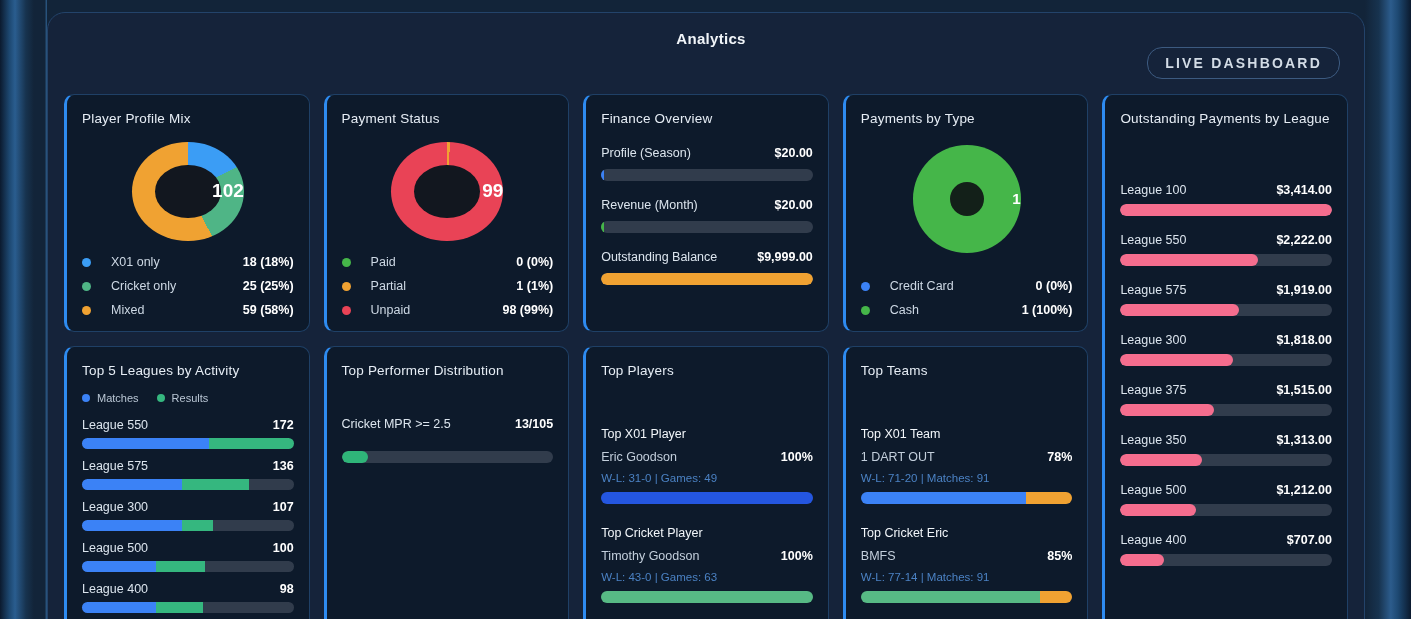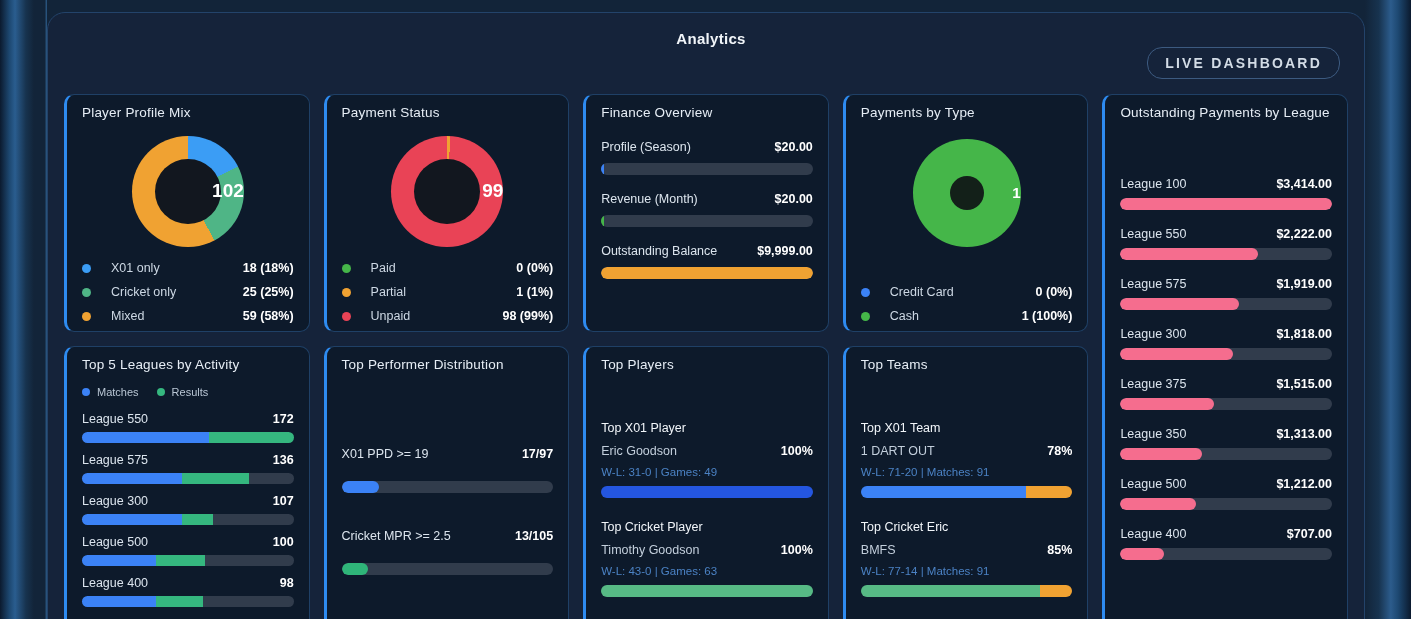--- a/index.html
+++ b/index.html
@@ -45,21 +45,21 @@
     grid-template-columns:repeat(5,1fr);
     grid-template-rows:238px 288px;
     gap:14px;
     padding:2px 16px 24px 16px;
   }
   .card {
     background:#0d1a2b;
     border:1px solid #1f4066;
     border-left:3px solid #2e8bf0;
     border-radius:10px;
-    padding:8px 15px;
+    padding:14px 15px;
     display:flex; flex-direction:column;
     min-width:0;
   }
   .card-outstanding { grid-column:5; grid-row:1 / 3; }
   .card-title { font-size:13.5px; font-weight:500; color:#e6edf5; line-height:1.45; letter-spacing:.2px; }
 
   
   .donut {
     width:112px; height:112px; border-radius:50%;
     position:relative; display:flex; align-items:center; justify-content:flex-end;
@@ -351,29 +351,20 @@
             <span>League 400</span>
             <span class="v">98</span>
           </div>
           <div class="bar" style="background: linear-gradient(90deg, rgb(59, 130, 246) 0%, rgb(59, 130, 246) 35%, rgb(53, 183, 127) 35%, rgb(53, 183, 127) 57%, rgb(49, 60, 76) 57%, rgb(49, 60, 76) 100%);"></div>
         </div>
       </div>
     </div>
 
     <div class="card">
       <div class="card-title">Top Performer Distribution</div>
-      <div class="perf-row perf-row-1">
-        <div class="kv">
-          <span>X01 PPD &gt;= 19</span>
-          <span class="v">17/97</span>
-        </div>
-        <div class="bar">
-          <div class="bar-fill" style="width: 17.5%; background: rgb(59, 130, 246);"></div>
-        </div>
-      </div>
       <div class="perf-row perf-row-2">
         <div class="kv">
           <span>Cricket MPR &gt;= 2.5</span>
           <span class="v">13/105</span>
         </div>
         <div class="bar">
           <div class="bar-fill" style="width: 12.4%; background: rgb(47, 181, 121);"></div>
         </div>
       </div>
     </div>

